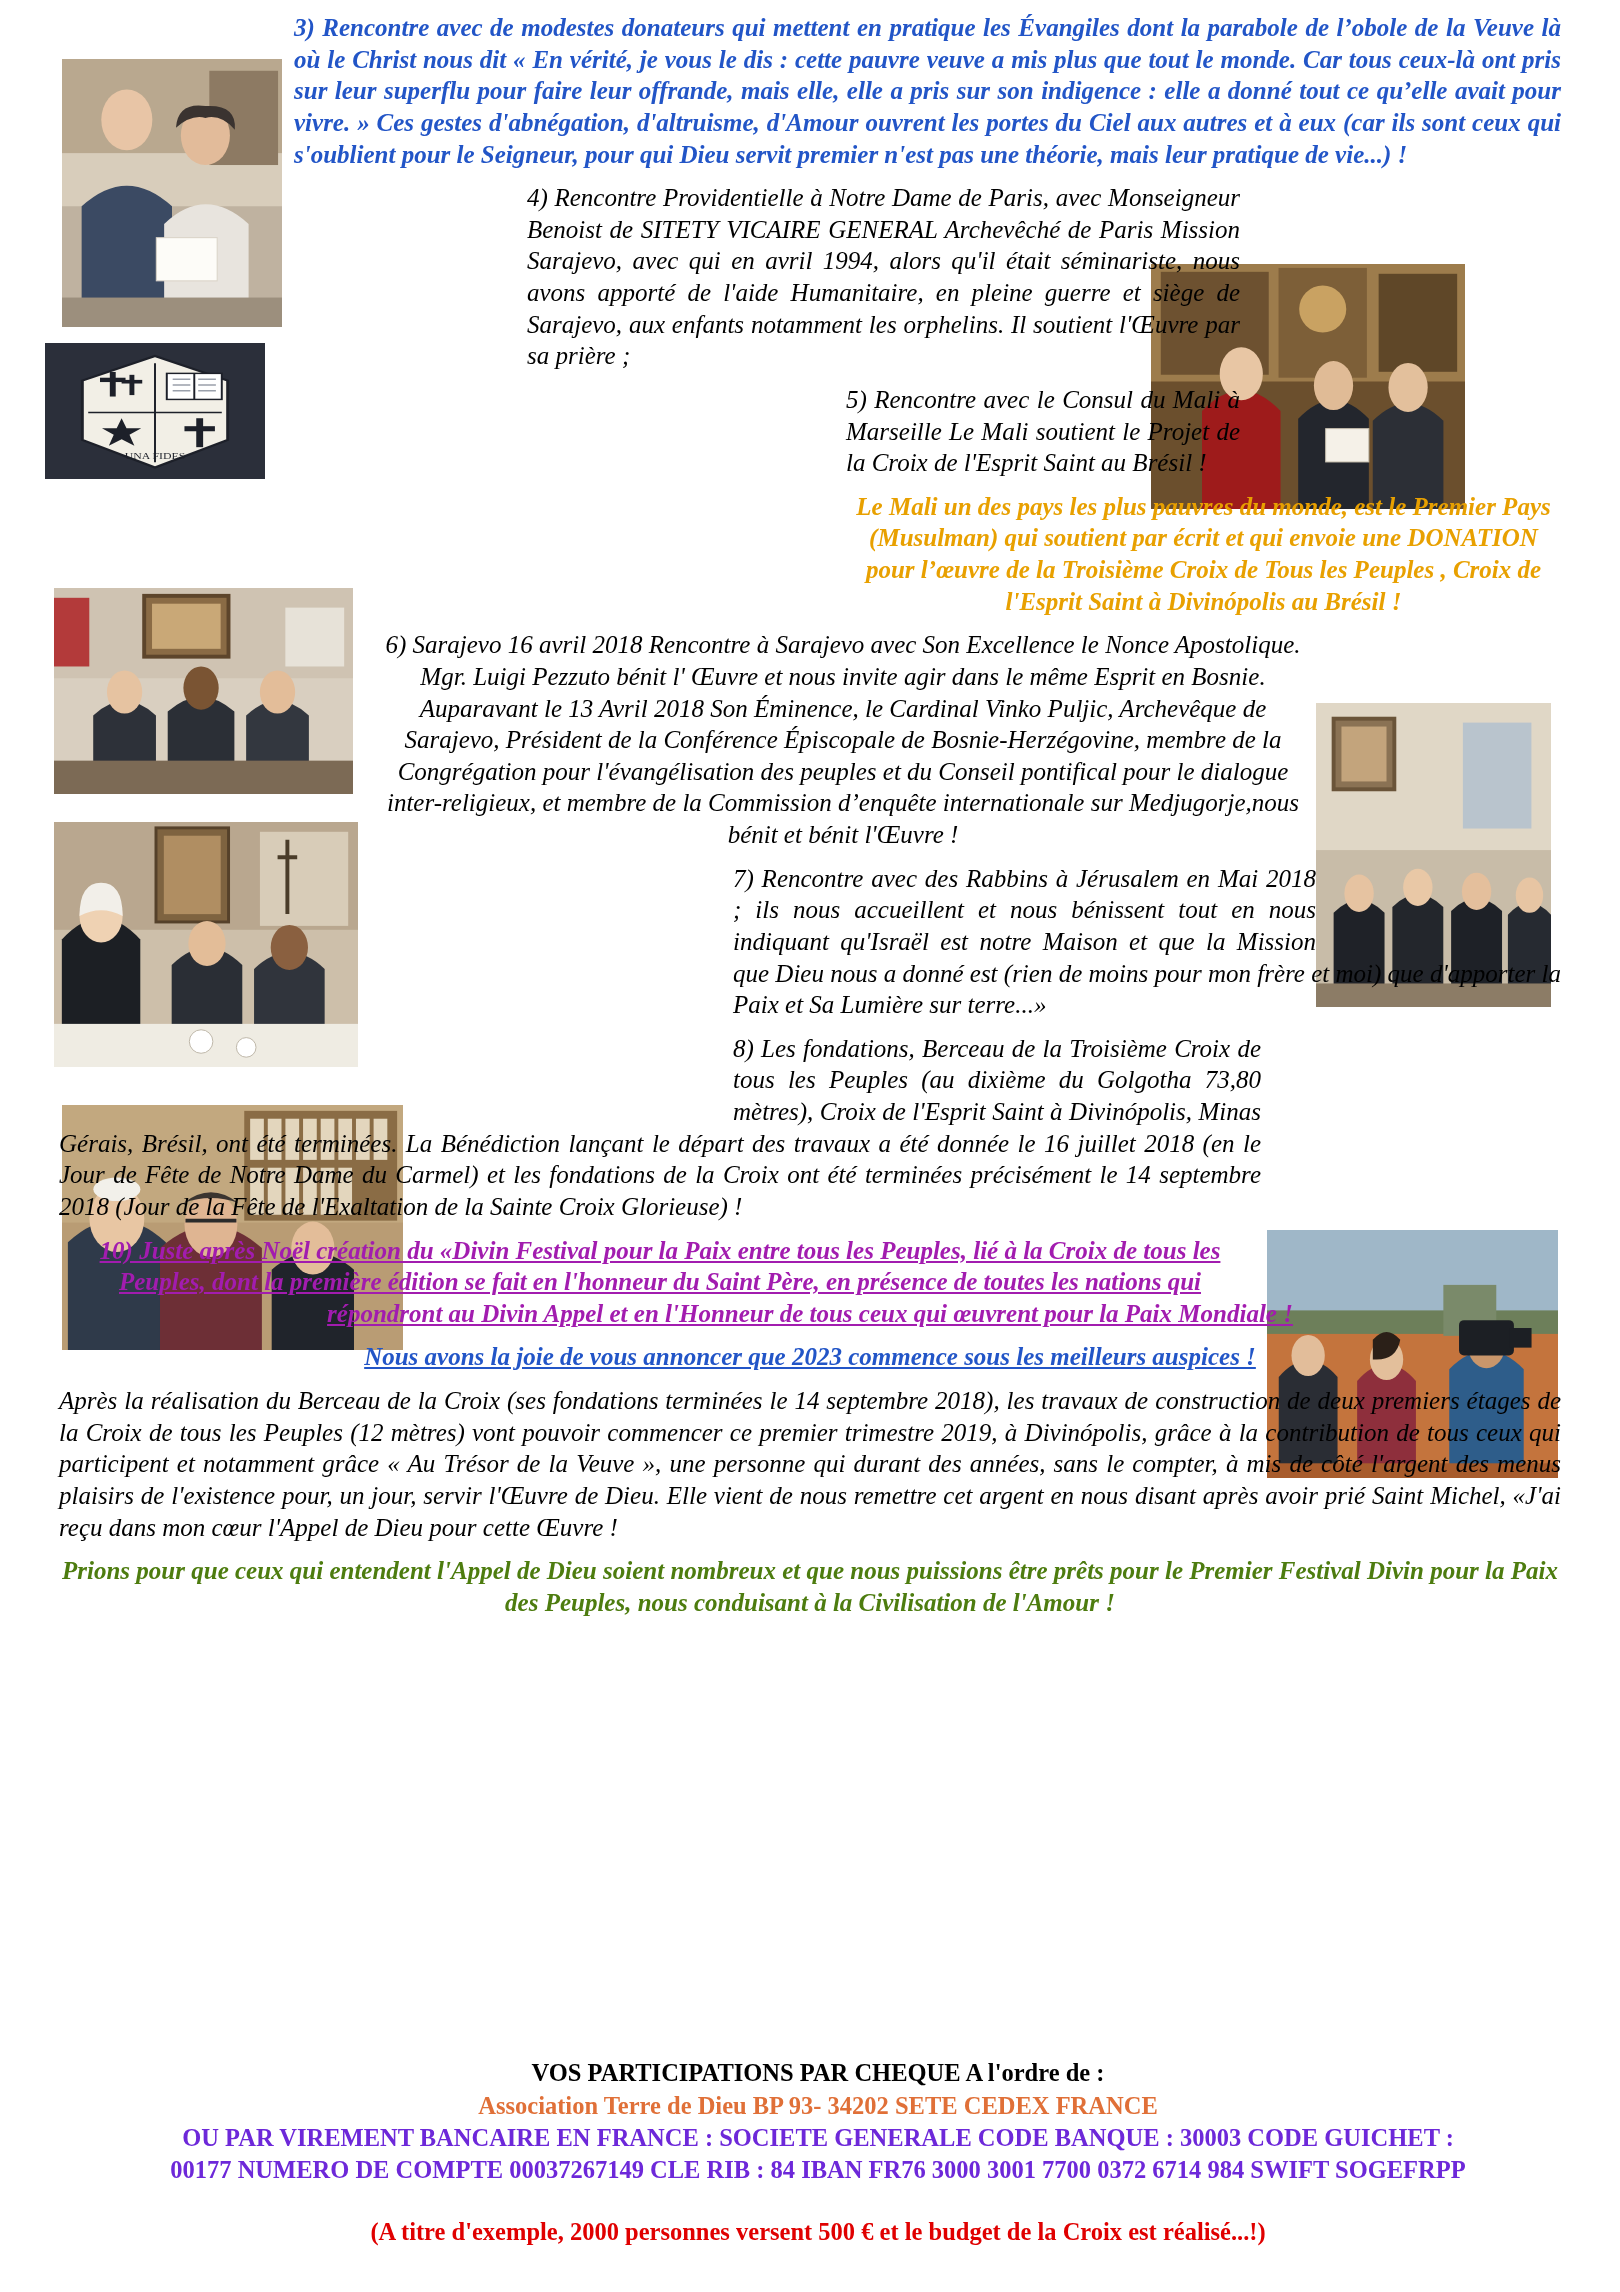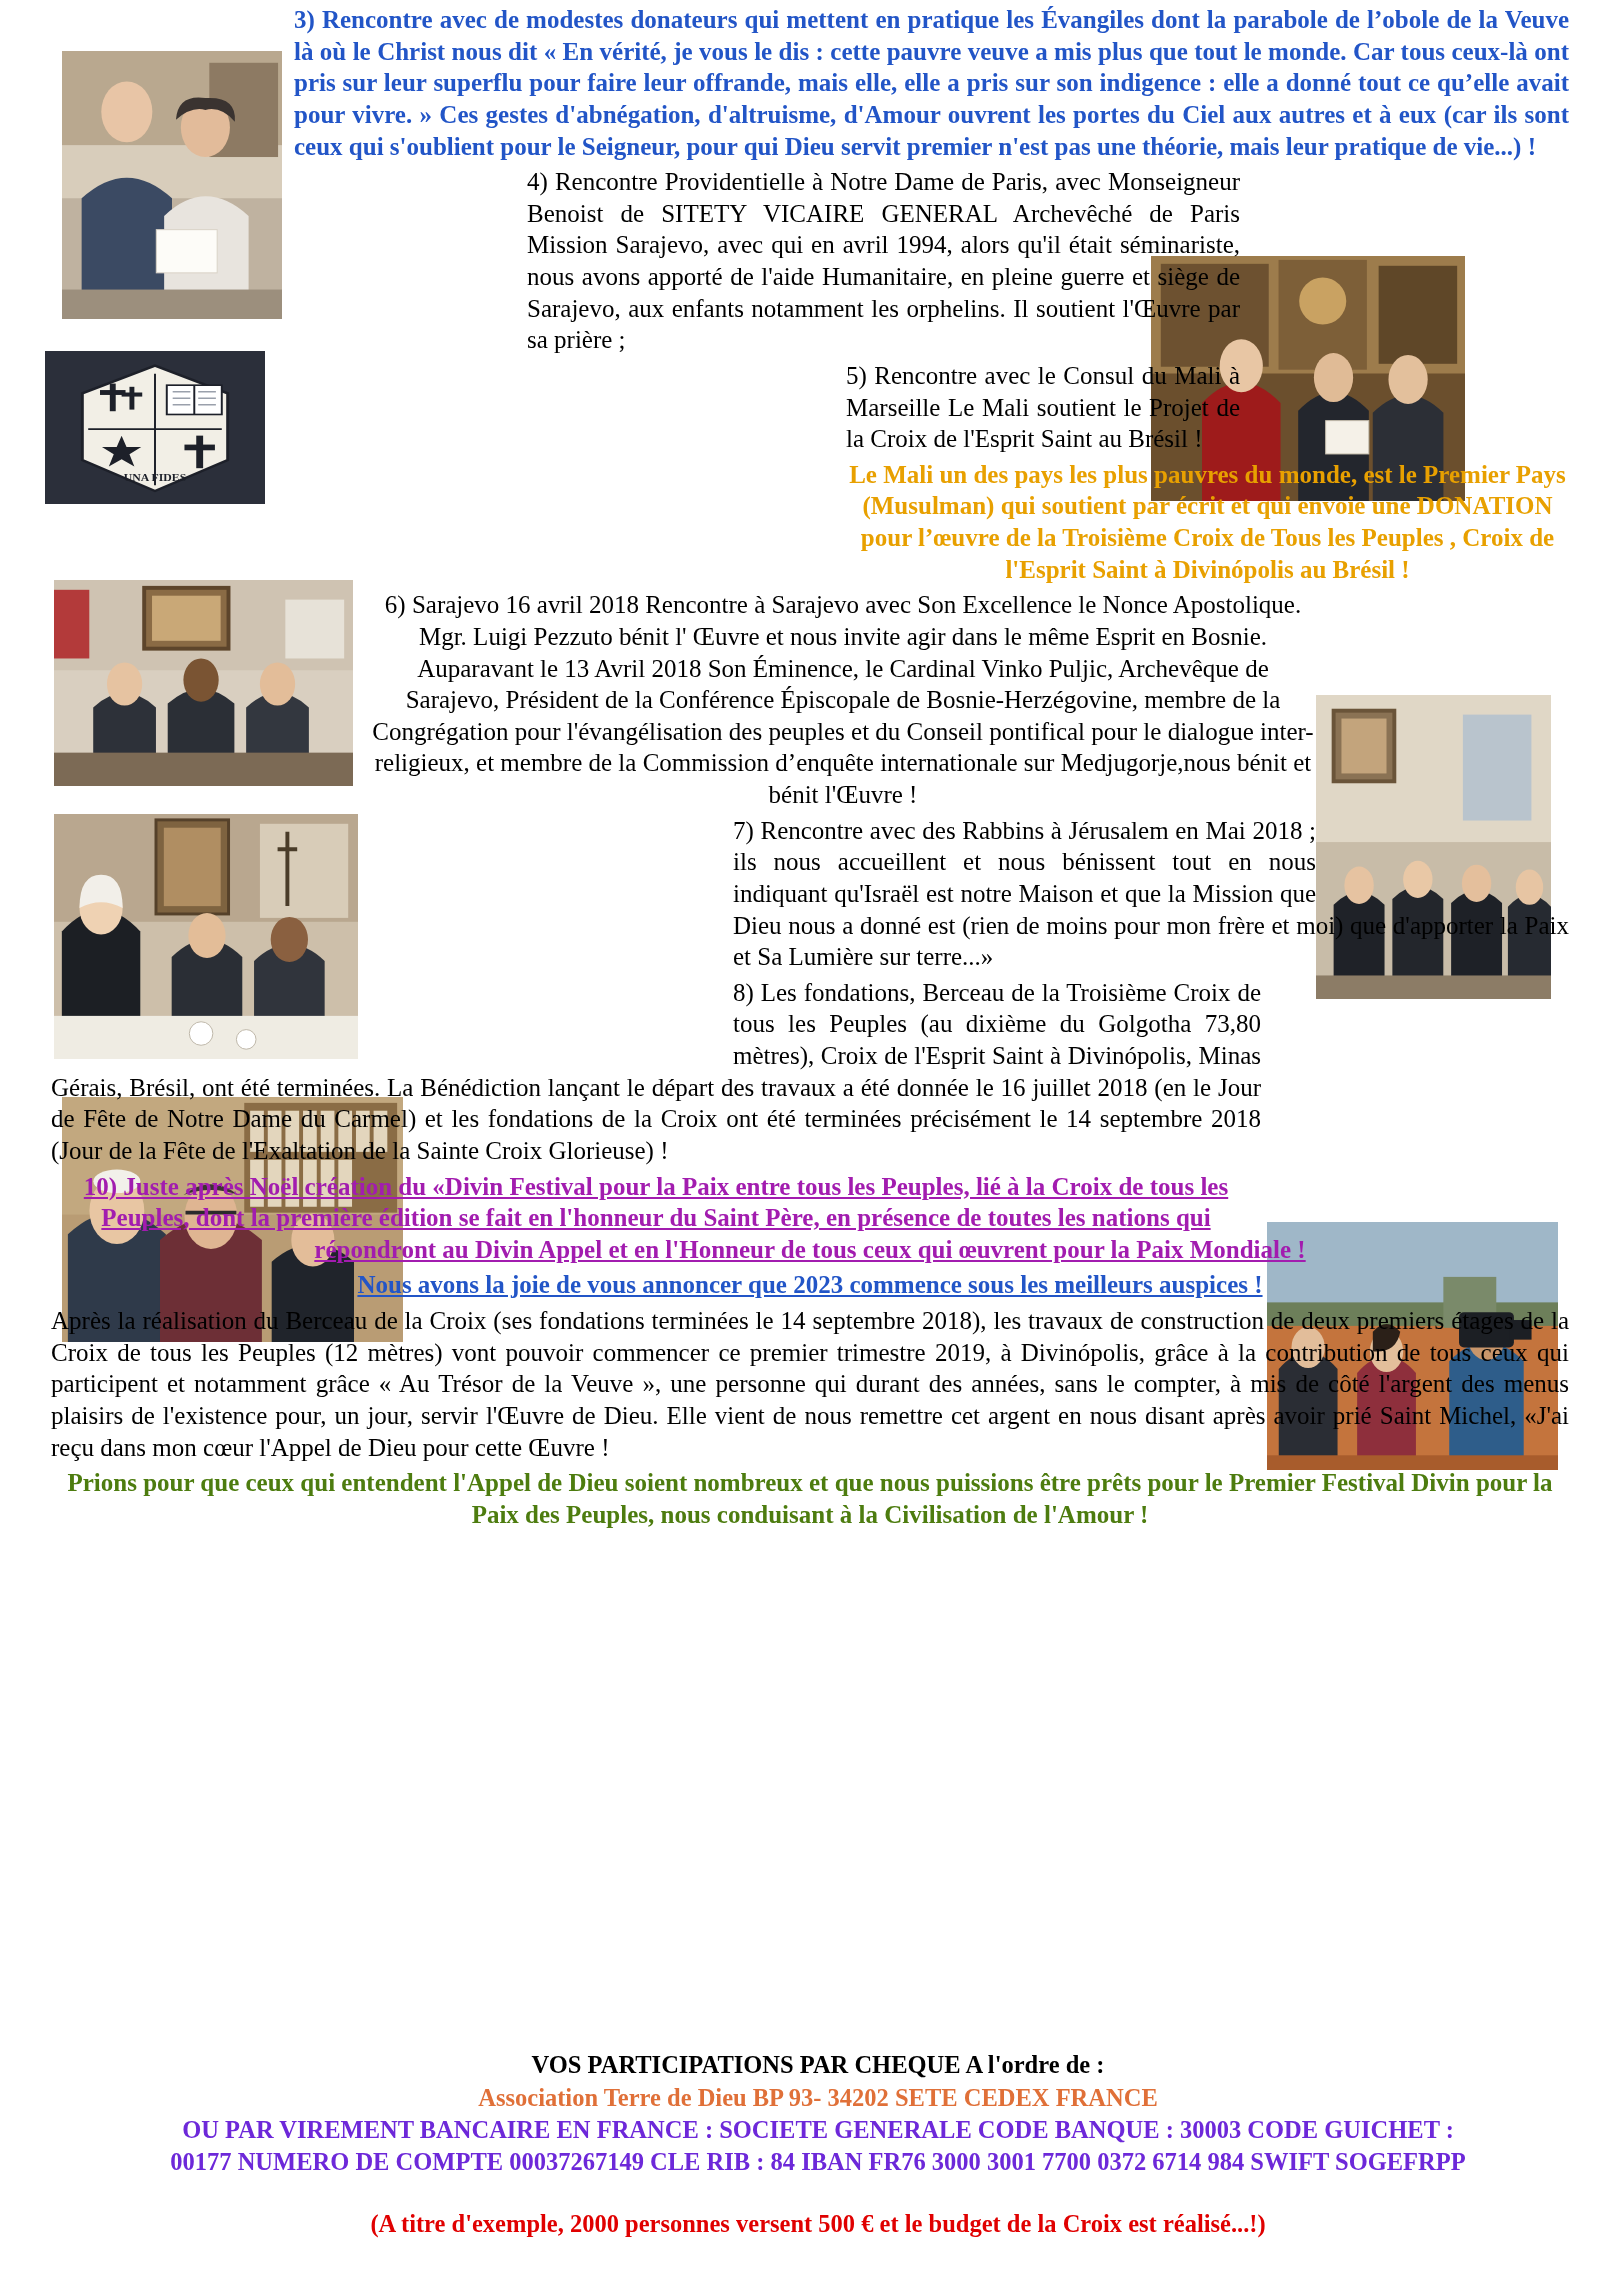--- a/index.html
+++ b/index.html
@@ -30,21 +30,21 @@
   }
   .img .ph {
     width: 100%;
     height: 100%;
     display: block;
   }
 
   
   #photo-donors { left: 62px; top: 47px; width: 220px; height: 268px; }
   
-  #photo-emblem { left: 45px; top: 347px; width: 220px; height: 153px; font-weight: bold; }
+  #photo-emblem { left: 45px; top: 331px; width: 220px; height: 136px; }
   
   #photo-notredame { left: 1151px; top: 252px; width: 314px; height: 245px; }
   
   #photo-consul { left: 54px; top: 576px; width: 299px; height: 206px; }
   
   #photo-sarajevo-group { left: 1316px; top: 691px; width: 235px; height: 304px; }
   
   #photo-nun { left: 54px; top: 810px; width: 304px; height: 245px; }
   
   #photo-rabbis { left: 62px; top: 1093px; width: 341px; height: 245px; }
@@ -53,21 +53,21 @@
 
   
   .flow {
     position: relative;
     padding: 0 47px 0 47px;
     box-sizing: border-box;
     font-size: 25px;
     line-height: 1.265;
     text-align: justify;
   }
-  p { margin: 4px; }
+  p { margin: 12px; font-style: italic; }
 
   .para { text-indent: 0; }
 
   .blue-bold {
     color: #2255c7;
     font-weight: bold;
   }
   .blue-bold-c { color: #4d7c0f; font-weight: bold; }
   .orange-bold { color: #e8a000; font-weight: bold; }
   .red-bold-u { color: #a21caf; font-weight: bold; text-decoration: underline; }

